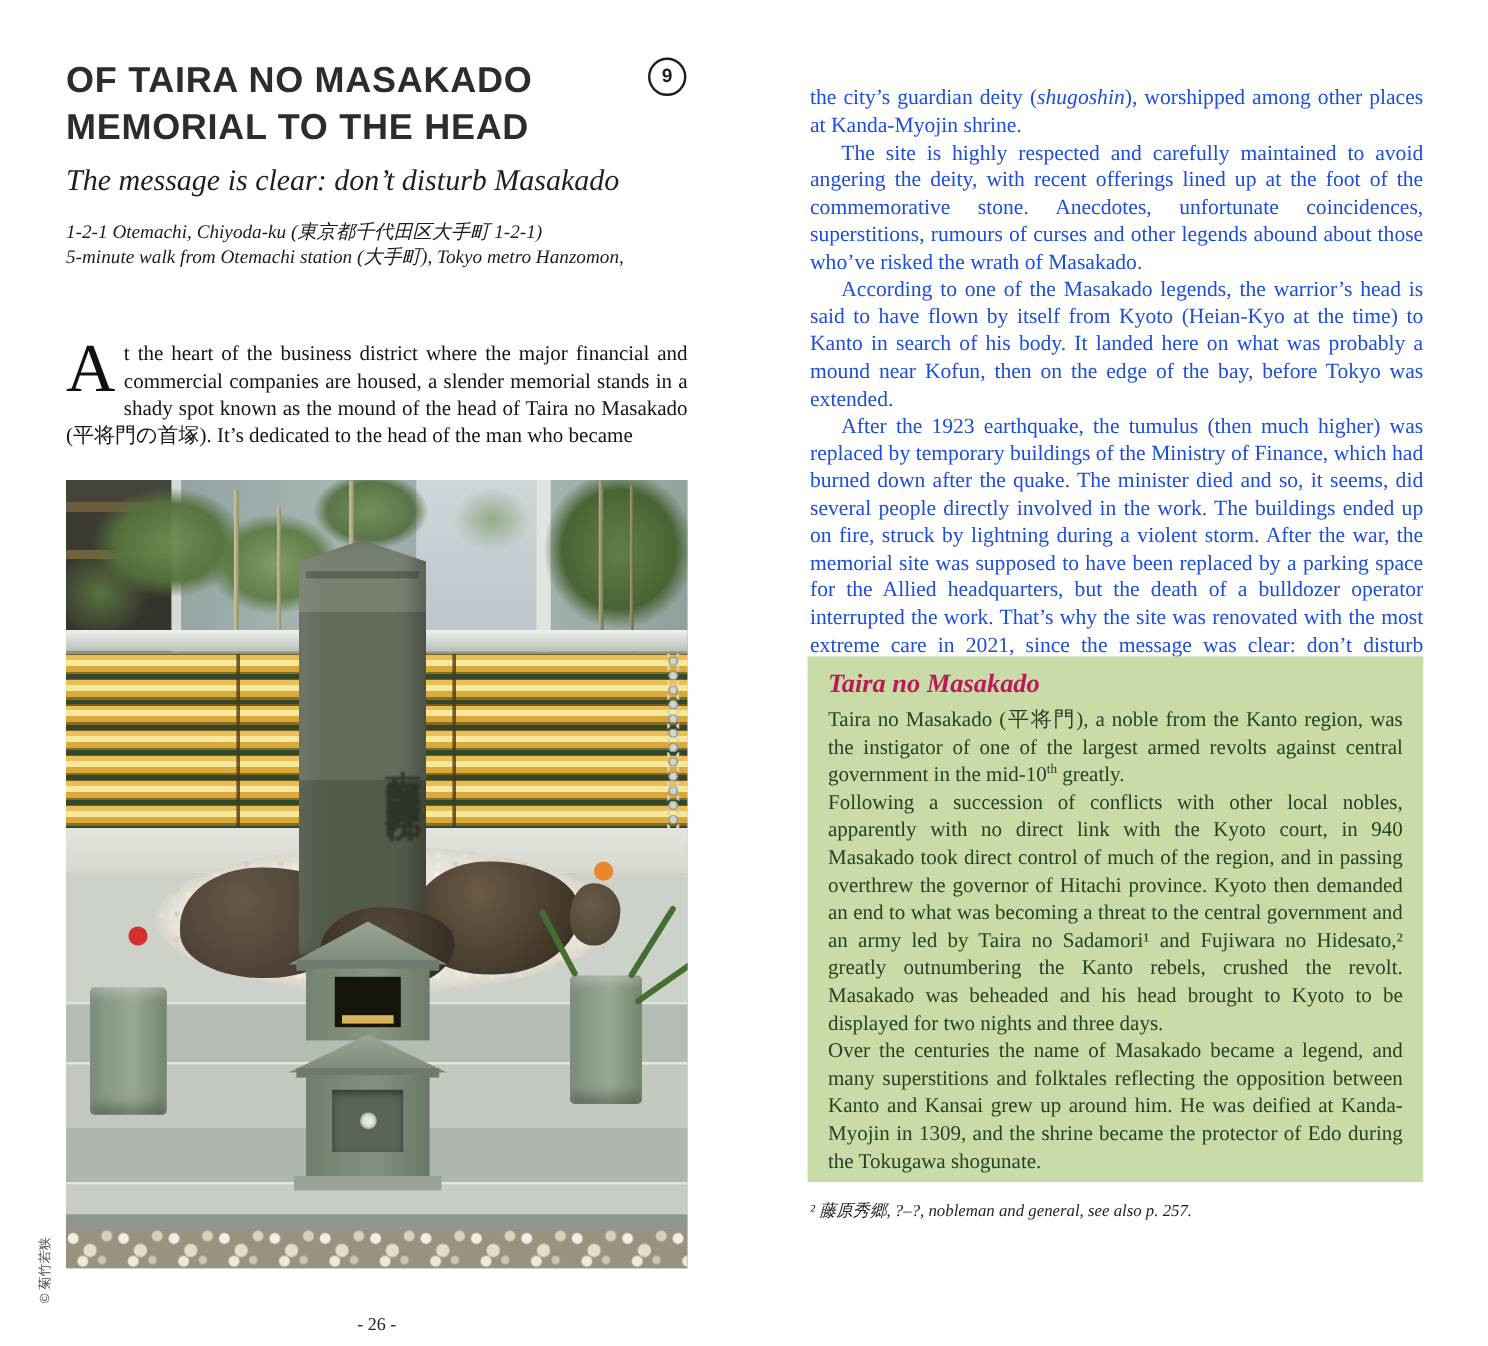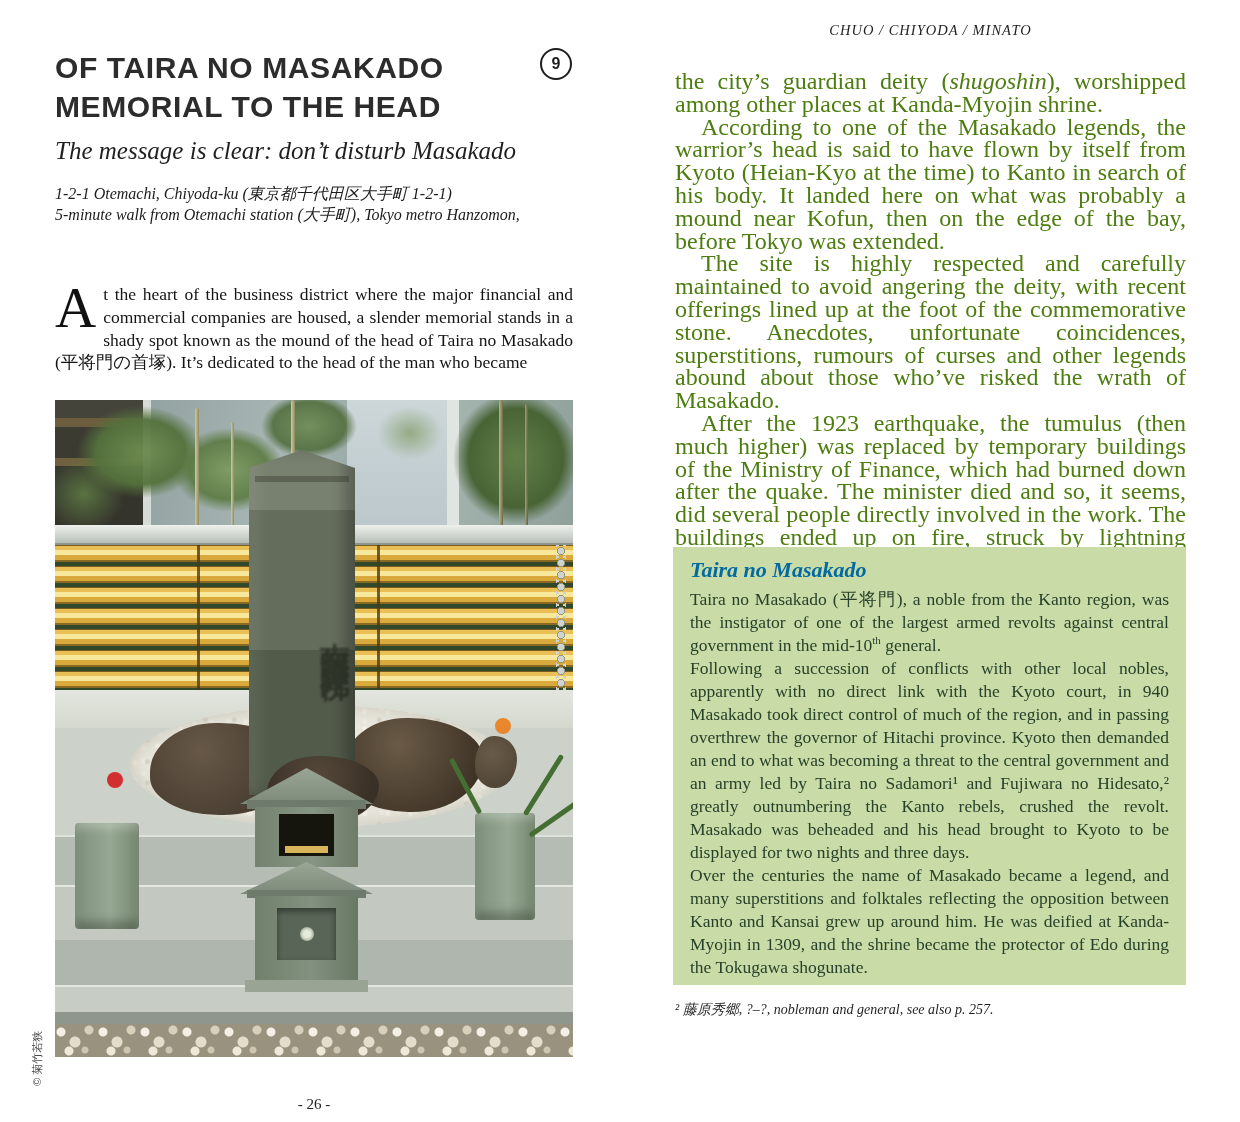--- a/index.html
+++ b/index.html
@@ -21,27 +21,27 @@
   .dropcap{float:left;font-size:57px;line-height:46px;padding:2px 7px 0 0;color:#111;}
   .credit{position:absolute;left:30px;top:1086px;transform:rotate(-90deg);transform-origin:0 0;
           white-space:nowrap;font-family:"Liberation Sans",sans-serif;font-size:11px;color:#4b4b4b;}
   .pagenum{position:absolute;top:1072px;font-size:15px;color:#222;text-align:center;}
   .pagenum.left{left:55px;width:518px;margin-top:24px;}
   .pagenum.right{left:675px;width:511px;}
   
   .runhead{position:absolute;left:675px;top:22px;width:511px;text-align:center;
            font-style:italic;font-size:14.5px;letter-spacing:1px;color:#1f1f1f;}
   .rcol{position:absolute;left:675px;top:70px;width:511px;
-        font-size:24px;line-height:22.8px;text-align:justify;color:#4d7c0f;}
+        font-size:18px;line-height:22.8px;text-align:justify;color:#1d4ed8;}
   .rcol p{margin:0;text-indent:26px;}
   .rcol p.noindent{text-indent:0;}
   .greenbox{position:absolute;left:673px;top:547px;width:513px;height:438px;box-sizing:border-box;
             background:#c9dba6;padding:8px 17px 0 17px;overflow:hidden;}
   .greenbox h2{margin:0 0 3px 0;font-style:italic;font-weight:600;font-size:22px;
-               line-height:30px;color:#0369a1;}
+               line-height:30px;color:#be185d;}
   .greenbox p{margin:0;font-size:17.5px;line-height:23px;text-align:justify;color:#27402a;}
   .footnotes{position:absolute;left:675px;top:1000px;width:511px;
              font-style:italic;font-size:14px;line-height:19px;color:#1f1f1f;}
   .footnotes div{margin:0;}
   sup{font-size:11px;line-height:0;}
   .it{font-style:italic;}
   
   .photo{position:absolute;left:55px;top:400px;width:518px;height:657px;overflow:hidden;background:#b5bfbd;}
   .photo *{position:absolute;}
   .ph-interior{left:0;top:0;width:88px;height:145px;
@@ -223,32 +223,31 @@
     <div class="frond fr1"></div>
     <div class="frond fr2"></div>
     <div class="frond fr3"></div>
     <div class="bouquet bq-right"></div>
   </div>
 
   <div class="credit">© 菊竹若狭</div>
 
   <div class="pagenum left">- 26 -</div>
 
-  <div class="runhead">CHUO / CHIYODA / MINATO</div>
 
   <div class="rcol">
     <p class="noindent"><span>the city’s guardian deity (</span><span class="it">shugoshin</span><span>), worshipped among other places at Kanda-Myojin shrine.</span></p>
+    <p>The site is highly respected and carefully maintained to avoid angering the deity, with recent offerings lined up at the foot of the commemorative stone. Anecdotes, unfortunate coincidences, superstitions, rumours of curses and other legends abound about those who’ve risked the wrath of Masakado.</p>
     <p>According to one of the Masakado legends, the warrior’s head is said to have flown by itself from Kyoto (Heian-Kyo at the time) to Kanto in search of his body. It landed here on what was probably a mound near Kofun, then on the edge of the bay, before Tokyo was extended.</p>
-    <p>The site is highly respected and carefully maintained to avoid angering the deity, with recent offerings lined up at the foot of the commemorative stone. Anecdotes, unfortunate coincidences, superstitions, rumours of curses and other legends abound about those who’ve risked the wrath of Masakado.</p>
     <p>After the 1923 earthquake, the tumulus (then much higher) was replaced by temporary buildings of the Ministry of Finance, which had burned down after the quake. The minister died and so, it seems, did several people directly involved in the work. The buildings ended up on fire, struck by lightning during a violent storm. After the war, the memorial site was supposed to have been replaced by a parking space for the Allied headquarters, but the death of a bulldozer operator interrupted the work. That’s why the site was renovated with the most extreme care in 2021, since the message was clear: don’t disturb Masakado.</p>
   </div>
 
   <div class="greenbox">
     <h2>Taira no Masakado</h2>
-    <p><span>Taira no Masakado (平将門), a noble from the Kanto region, was the instigator of one of the largest armed revolts against central government in the mid-10</span><sup>th</sup><span> general.</span></p>
+    <p><span>Taira no Masakado (平将門), a noble from the Kanto region, was the instigator of one of the largest armed revolts against central government in the mid-10</span><sup>th</sup><span> greatly.</span></p>
     <p>Following a succession of conflicts with other local nobles, apparently with no direct link with the Kyoto court, in 940 Masakado took direct control of much of the region, and in passing overthrew the governor of Hitachi province. Kyoto then demanded an end to what was becoming a threat to the central government and an army led by Taira no Sadamori¹ and Fujiwara no Hidesato,² greatly outnumbering the Kanto rebels, crushed the revolt. Masakado was beheaded and his head brought to Kyoto to be displayed for two nights and three days.</p>
     <p>Over the centuries the name of Masakado became a legend, and many superstitions and folktales reflecting the opposition between Kanto and Kansai grew up around him. He was deified at Kanda-Myojin in 1309, and the shrine became the protector of Edo during the Tokugawa shogunate.</p>
   </div>
 
   <div class="footnotes">
     <div>² 藤原秀郷, ?–?, nobleman and general, see also p. 257.</div>
   </div>
 
 
 </div>

